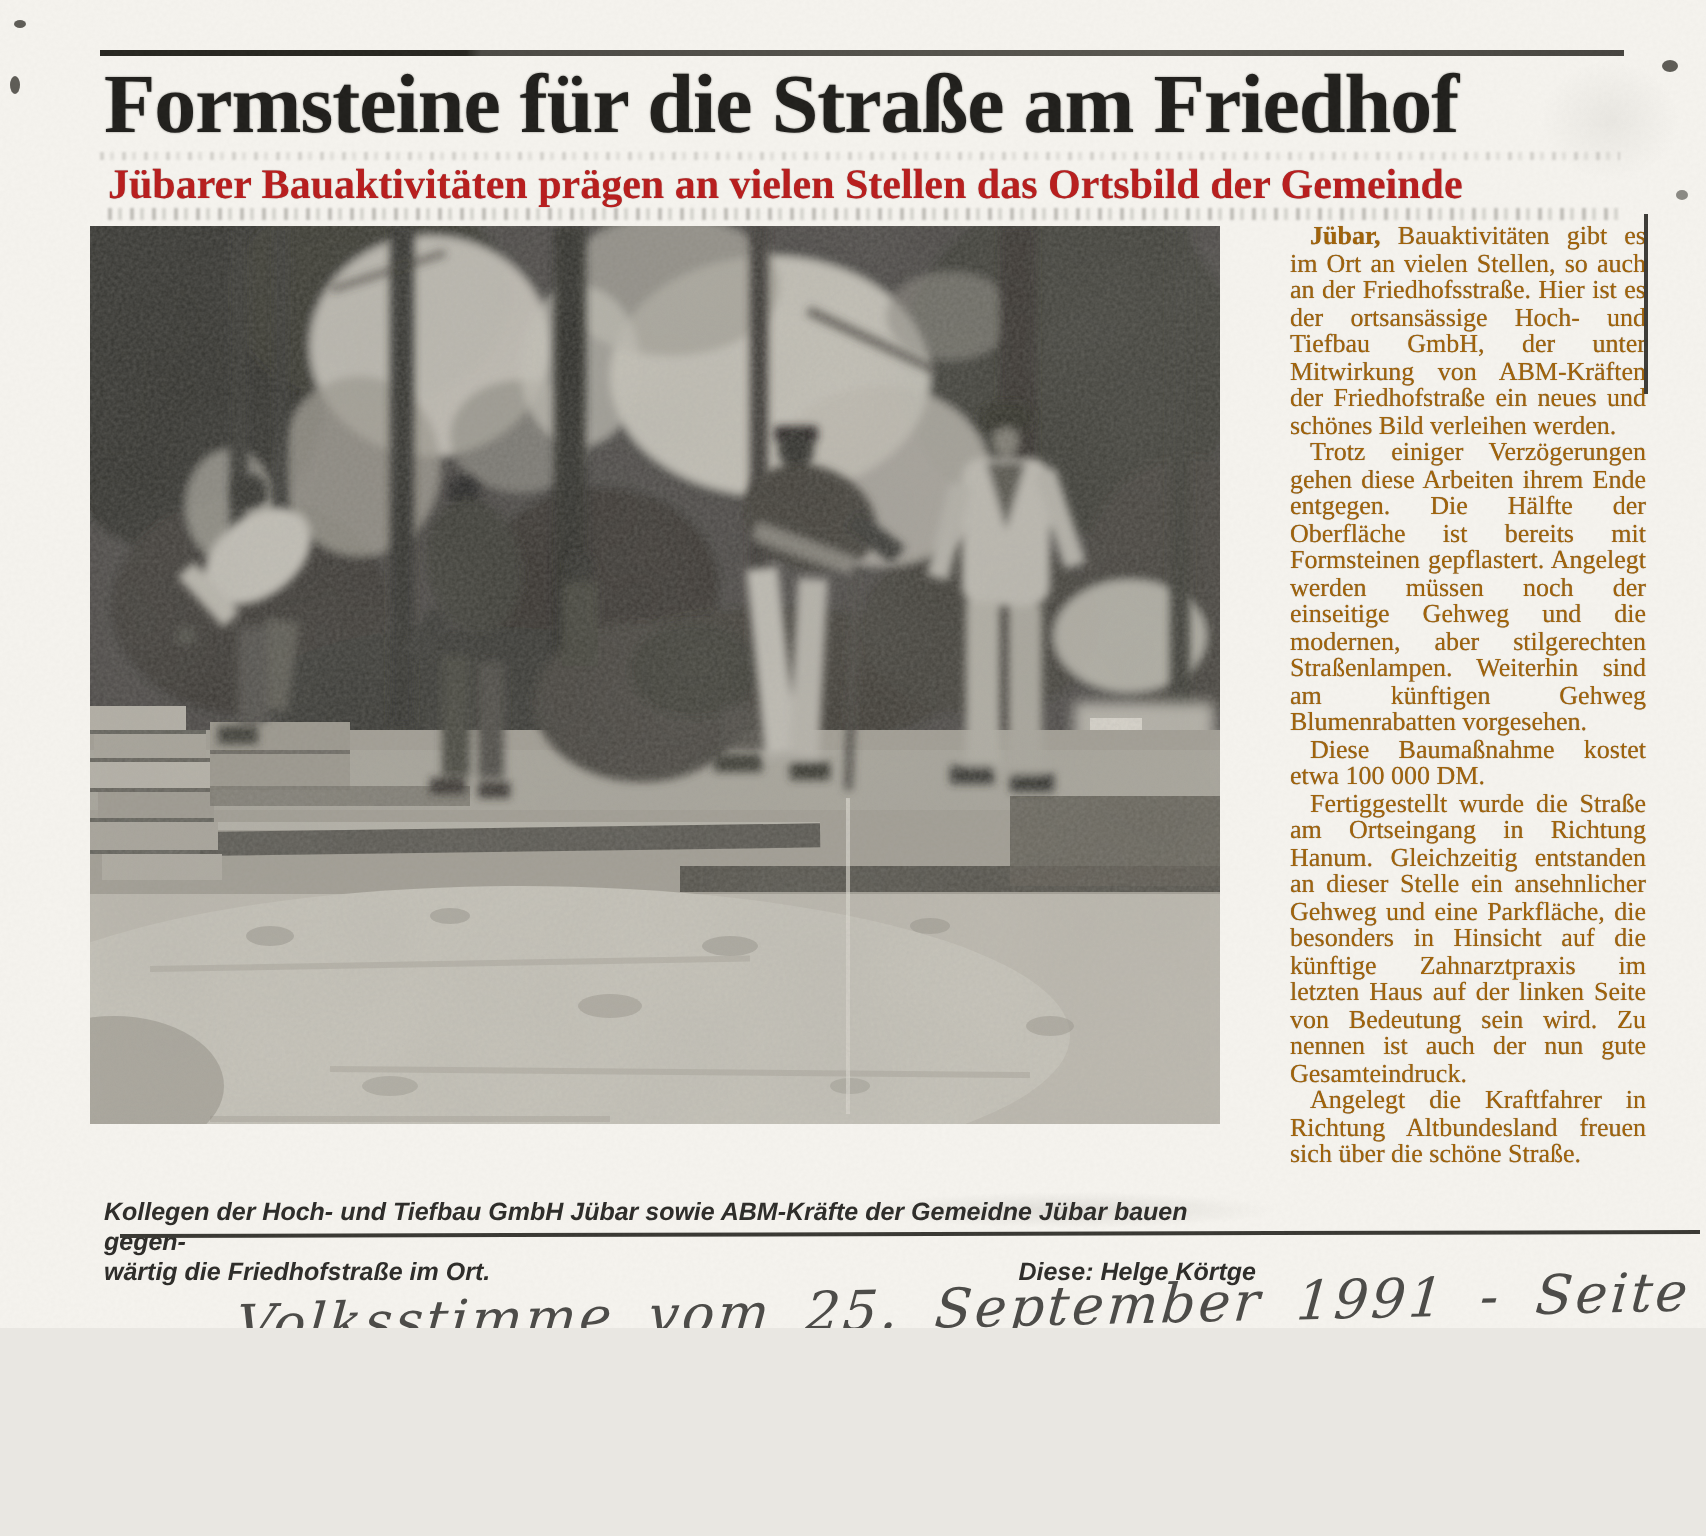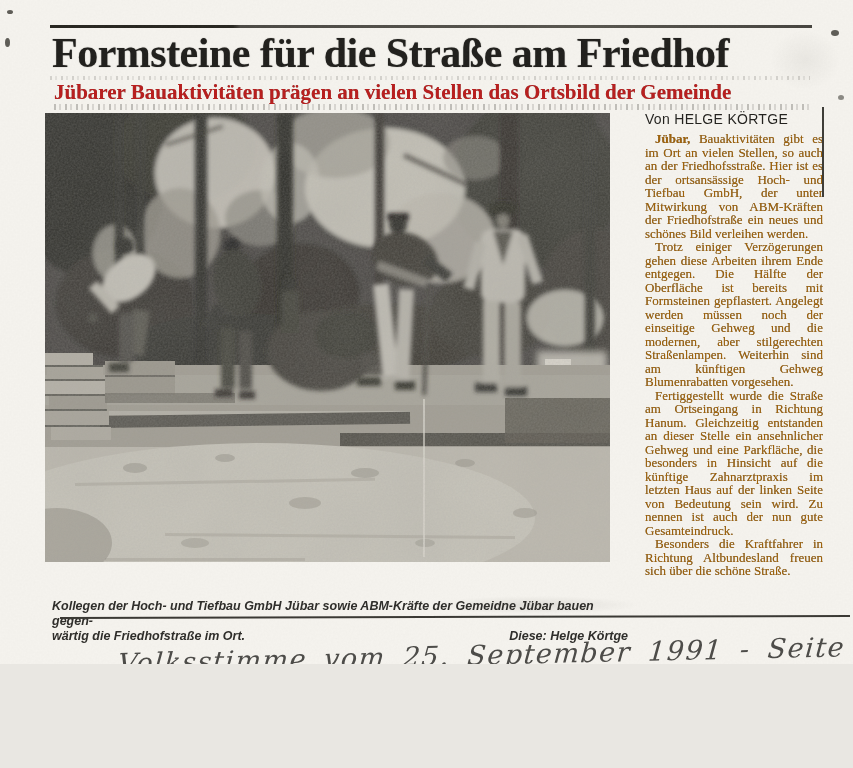--- a/index.html
+++ b/index.html
@@ -244,25 +244,25 @@
     <div>Kollegen der Hoch- und Tiefbau GmbH Jübar sowie ABM-Kräfte der Gemeidne Jübar bauen gegen-</div>
     <div class="caption-row">
       <span>wärtig die Friedhofstraße im Ort.</span>
       <span>Diese: Helge Körtge</span>
     </div>
   </div>
 
   <div class="abs rule-bottom"></div>
 
   <div class="abs column">
-    <div class="byline">Von HELGE KÖRTGE</div>
     <p><span class="dateline">Jübar,</span> <span>Bauaktivitäten gibt es im Ort an vielen Stellen, so auch an der Friedhofsstraße. Hier ist es der ortsansässige Hoch- und Tiefbau GmbH, der unter Mitwirkung von ABM-Kräften der Friedhofstraße ein neues und schönes Bild verleihen werden.</span></p>
     <p>Trotz einiger Verzögerungen gehen diese Arbeiten ihrem Ende entgegen. Die Hälfte der Oberfläche ist bereits mit Formsteinen gepflastert. Angelegt werden müssen noch der einseitige Gehweg und die modernen, aber stilgerechten Straßenlampen. Weiterhin sind am künftigen Gehweg Blumenrabatten vorgesehen.</p>
+    <p>Diese Baumaßnahme kostet etwa 100 000 DM.</p>
     <p>Fertiggestellt wurde die Straße am Ortseingang in Richtung Hanum. Gleichzeitig entstanden an dieser Stelle ein ansehnlicher Gehweg und eine Parkfläche, die besonders in Hinsicht auf die künftige Zahnarztpraxis im letzten Haus auf der linken Seite von Bedeutung sein wird. Zu nennen ist auch der nun gute Gesamteindruck.</p>
-    <p>Besonders die Kraftfahrer in Richtung Altbundesland freuen sich über die schöne Straße.</p>
+    <p>Angelegt die Kraftfahrer in Richtung Altbundesland freuen sich über die schöne Straße.</p>
   </div>
   <div class="abs col-rule"></div>
 
   <div class="abs handwriting">Volksstimme vom 25. September 1991 - Seite 9</div>
 
   <svg class="abs page-noise" width="853" height="768" xmlns="http://www.w3.org/2000/svg">
     <defs>
       <filter id="pg-grain" x="0" y="0" width="100%" height="100%">
         <feTurbulence type="fractalNoise" baseFrequency="0.5" numOctaves="2" stitchTiles="stitch"></feTurbulence>
         <feColorMatrix type="matrix" values="0 0 0 0 0.35  0 0 0 0 0.34  0 0 0 0 0.31  0.9 0 0 0 0"></feColorMatrix>

